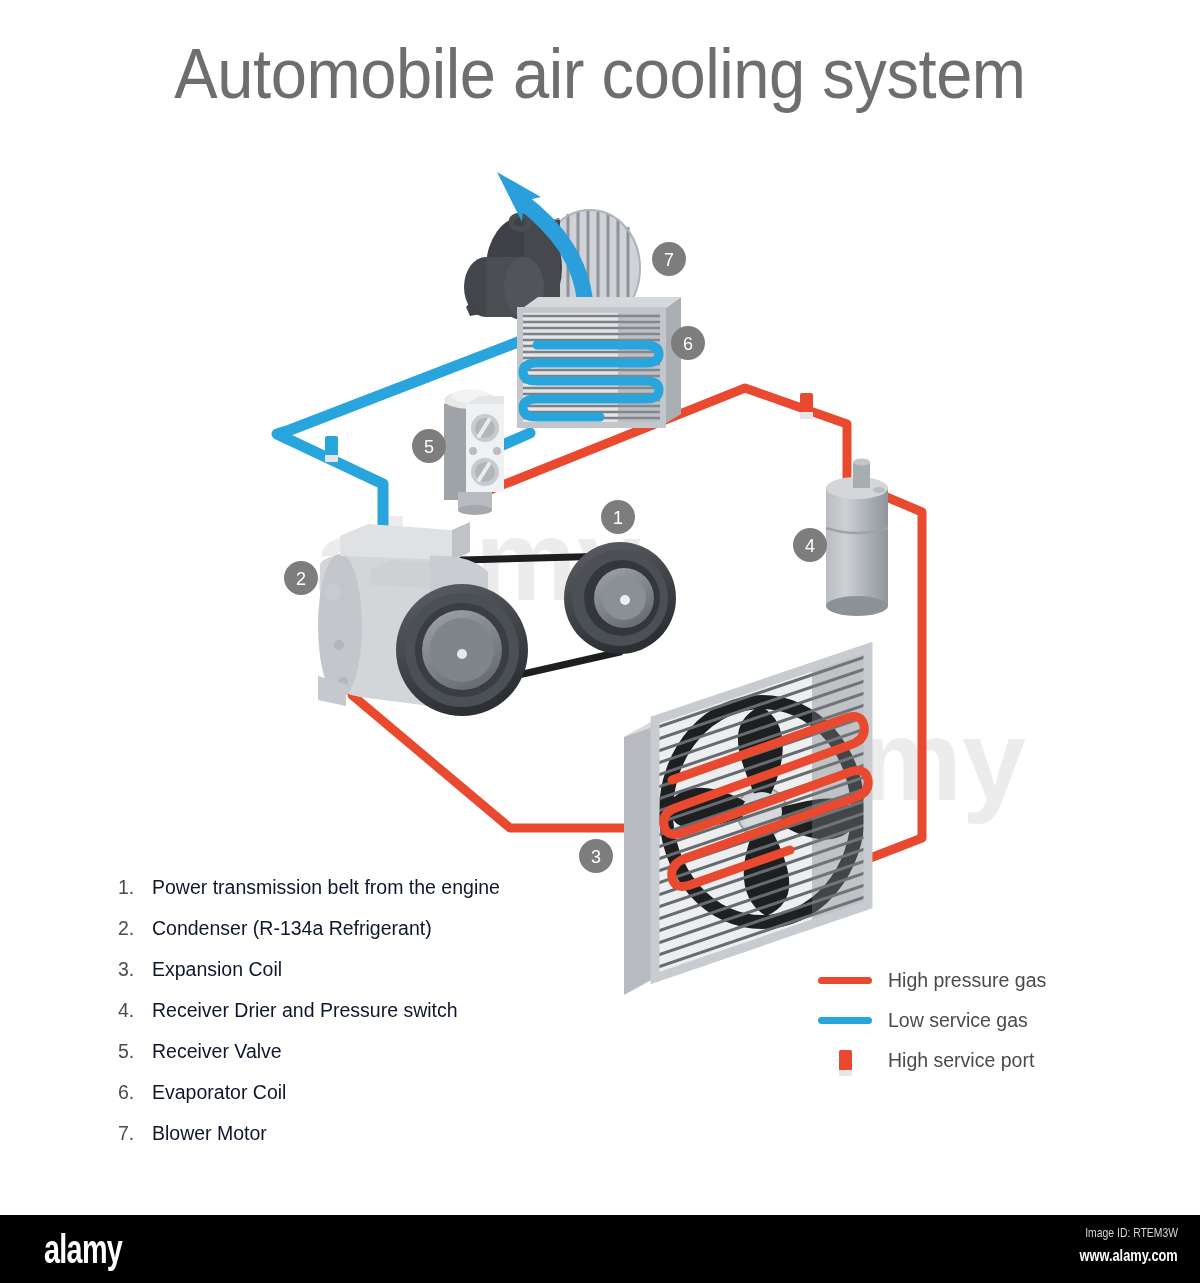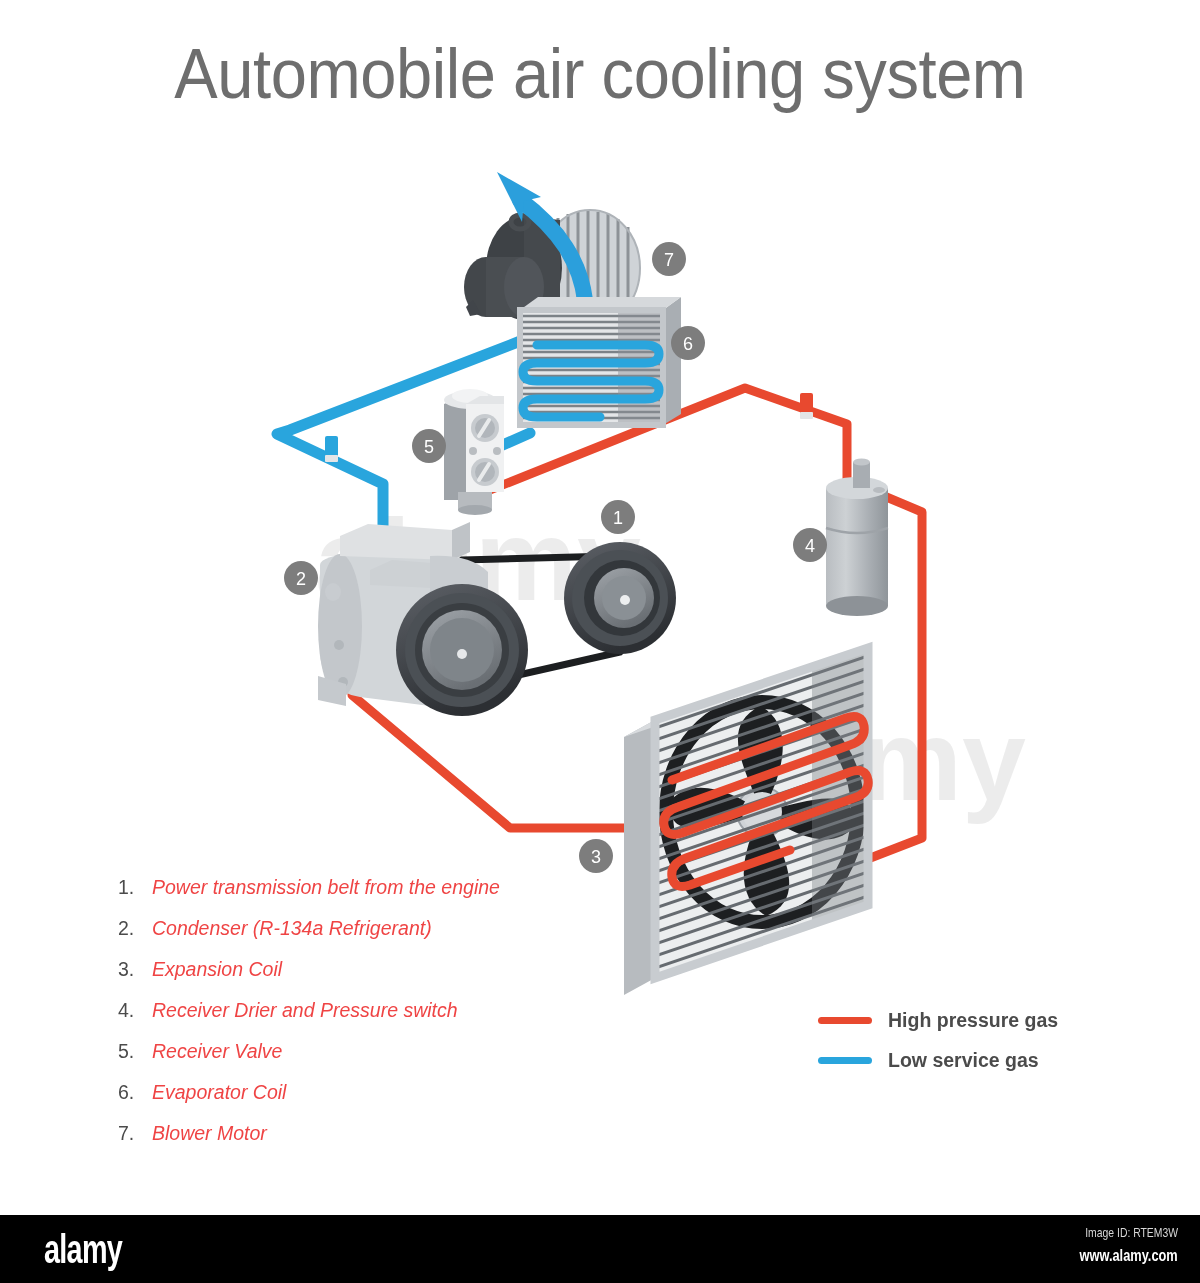--- a/index.html
+++ b/index.html
@@ -31,28 +31,27 @@
   #num-legend{
     position:absolute; left:118px; top:876px; width:470px;
   }
   .nl-row{ display:flex; align-items:baseline; margin-bottom:18px; }
   .nl-num{
     width:34px; flex:0 0 34px;
     font-size:19.5px; color:#4b4b4b;
     font-family:"Liberation Sans", sans-serif;
   }
   .nl-txt{
-    font-size:19.5px; color:#ef4444;
+    font-size:19.5px; color:#0f172a;
     font-family:"Liberation Sans", sans-serif;
     white-space:nowrap;
-    font-style:italic;
   }
 
   
-  #key-legend{ position:absolute; left:812px; top:1000px; width:300px;font-weight:bold; }
+  #key-legend{ position:absolute; left:812px; top:960px; width:300px; }
   .kl-row{ display:flex; align-items:center; height:40px; }
   .kl-swatch{ width:66px; flex:0 0 66px; display:flex; justify-content:center; align-items:center; }
   .kl-line{ width:54px; height:7px; border-radius:4px; }
   .kl-port{ width:13px; height:21px; border-radius:2px; position:relative; }
   .kl-port::after{
     content:""; position:absolute; left:0; bottom:-5px;
     width:13px; height:6px; background:#e6e6e6; border-radius:0 0 2px 2px;
   }
   .kl-txt{
     font-size:19.5px; color:#4b4b4b; white-space:nowrap;
@@ -439,20 +438,26 @@
         <span class="kl-line" style="background:#e8492f"></span>
       </span>
       <span class="kl-txt">High pressure gas</span>
     </div>
     <div class="kl-row">
       <span class="kl-swatch">
         <span class="kl-line" style="background:#29a5dd"></span>
       </span>
       <span class="kl-txt">Low service gas</span>
     </div>
+    <div class="kl-row">
+      <span class="kl-swatch">
+        <span class="kl-port" style="background:#e8492f"></span>
+      </span>
+      <span class="kl-txt">High service port</span>
+    </div>
   </div>
 
   <div id="footer">
     <div id="alamy-logo">alamy</div>
     <div id="img-id">Image ID: RTEM3W</div>
     <div id="alamy-url">www.alamy.com</div>
   </div>
 
 </div>
 

